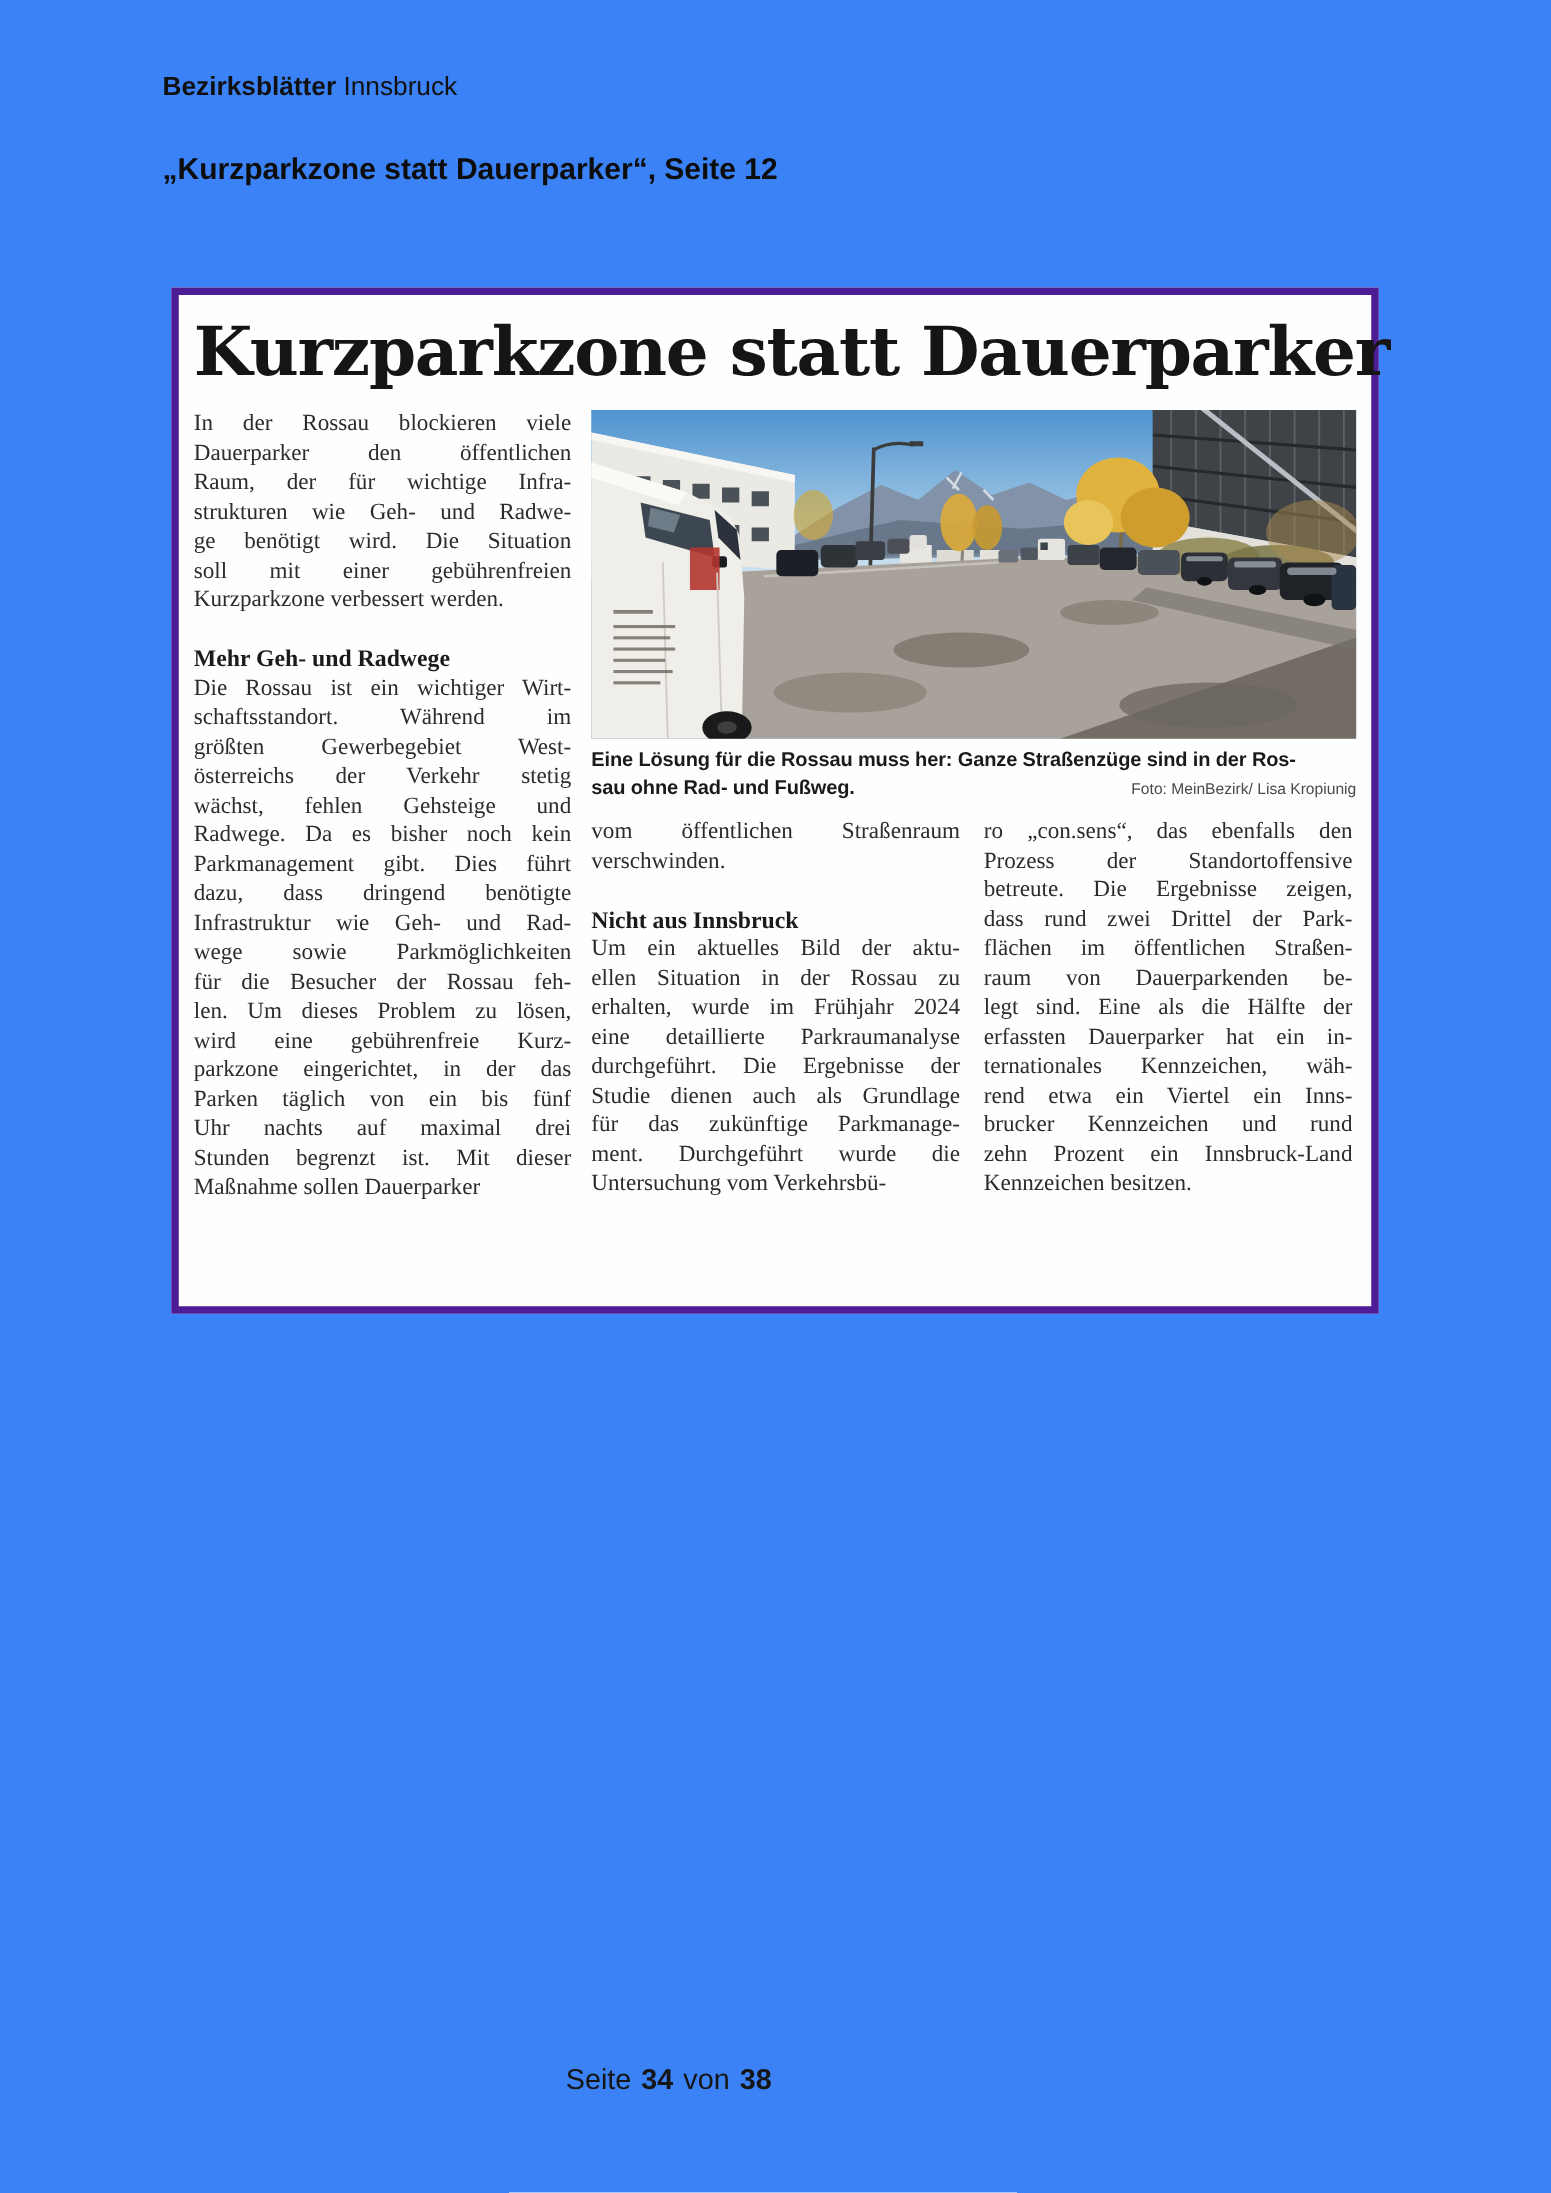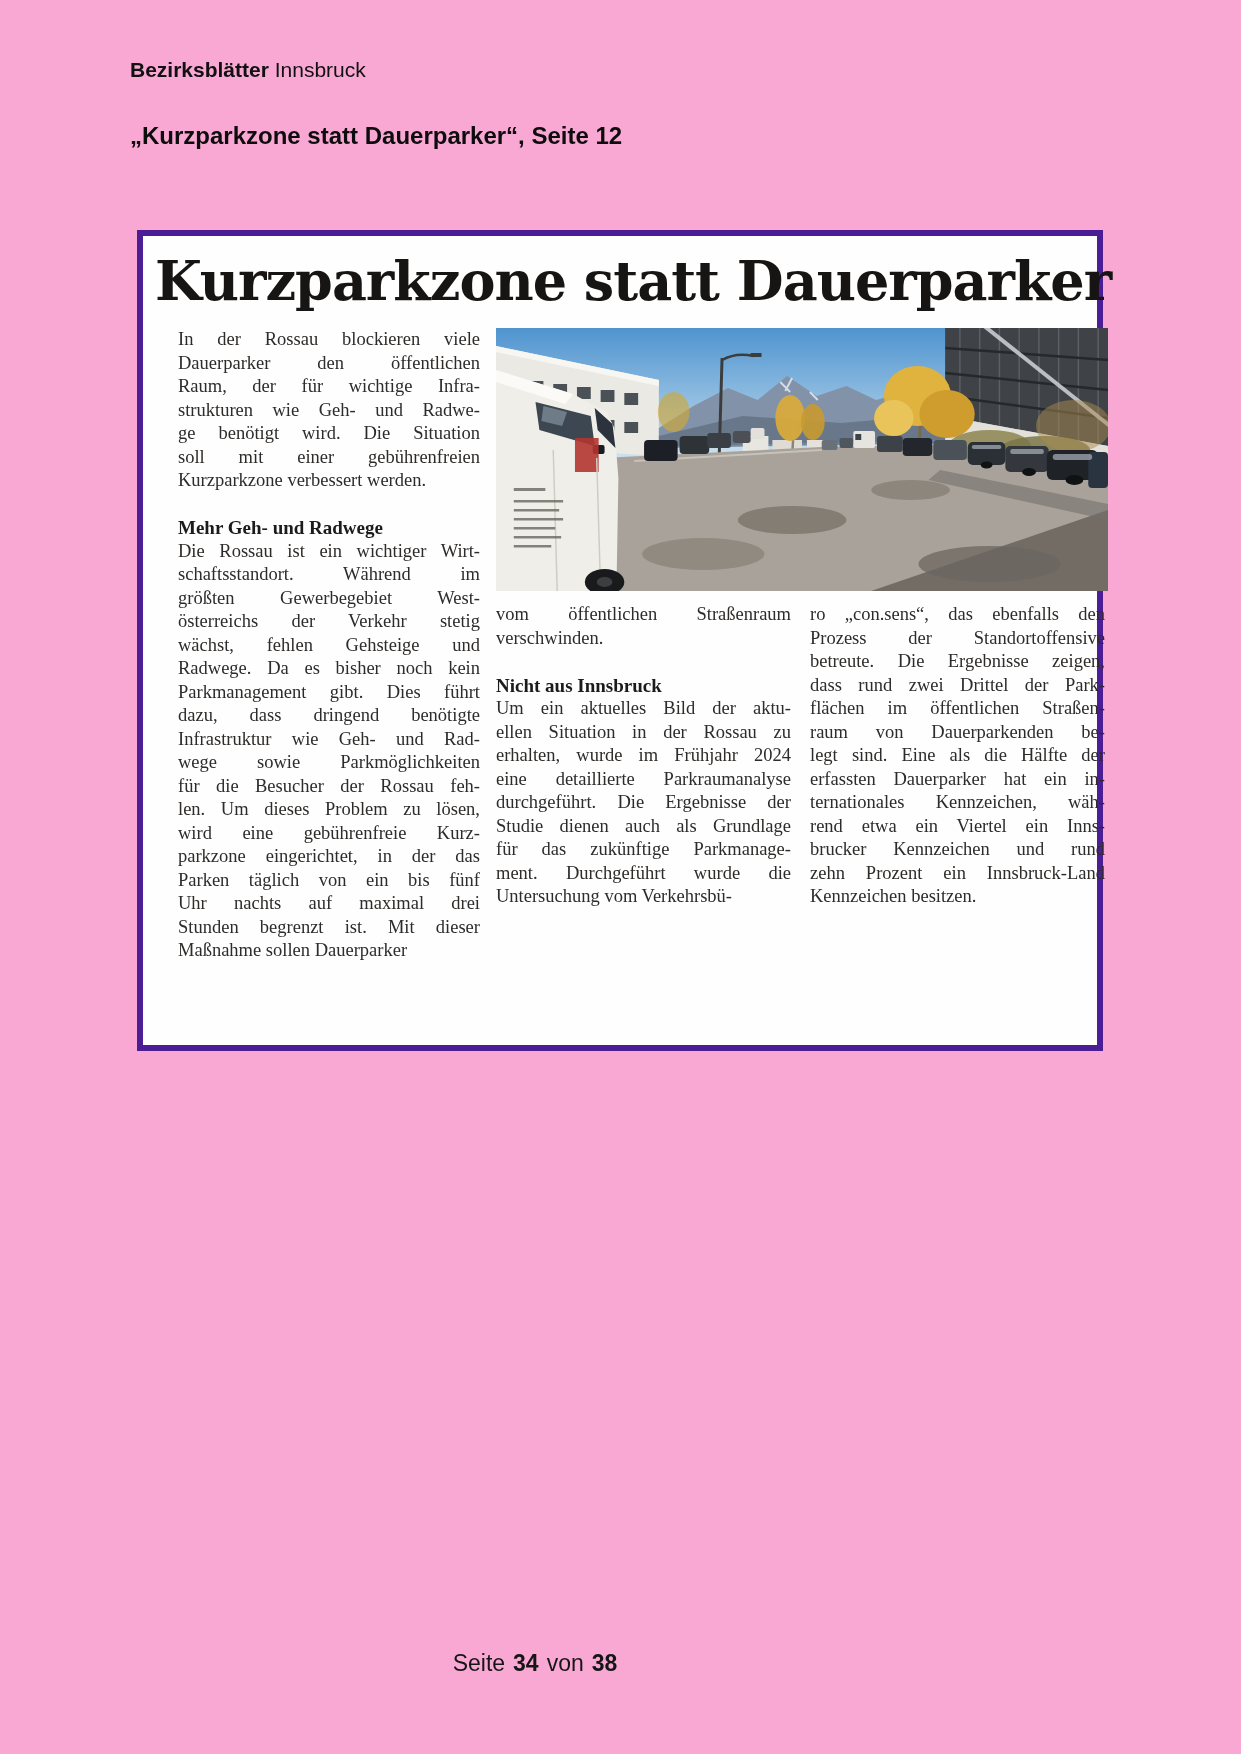--- a/index.html
+++ b/index.html
@@ -1,31 +1,31 @@
 <!DOCTYPE html>
 <html><head>
 <meta charset="utf-8">
 <style>
   html,body{margin:0;padding:0;background:#ffffff;}
-  .page{position:relative;width:1241px;height:1754px;background:#f9a8d4;overflow:hidden;
+  .page{position:relative;width:1241px;height:1754px;background:#3b82f6;overflow:hidden;
         font-family:"Liberation Sans",sans-serif;color:#1c1c1c;}
 
   .doc-header{position:absolute;left:130px;top:58px;font-size:21px;color:#111;}
   .doc-header .brand{font-weight:bold;}
   .doc-title{position:absolute;left:130px;top:122px;font-size:24px;font-weight:bold;color:#0d0d0d;}
 
   .article-box{position:absolute;left:137px;top:230px;width:930px;height:803px;
                border:6px solid #4c1d95;background:#fefefe;padding:6px 12px 0 12px;}
 
   .headline{font-family:"DejaVu Serif",serif;font-weight:bold;font-size:54px;line-height:62px;
             letter-spacing:-1px;color:#171513;margin-top:8px;white-space:nowrap;}
   .subhead{font-family:"Liberation Serif",serif;font-weight:bold;font-size:25px;line-height:30px;
            color:#22201e;margin-top:10px;}
 
-  .body-row{display:flex;gap:16px;margin-top:16px;margin-left:23px;}
+  .body-row{display:flex;gap:16px;margin-top:16px;}
   .col{width:302px;flex:0 0 302px;font-family:"Liberation Serif",serif;font-size:18.5px;
        color:#2e2c2a;}
   .col .ln{height:23.5px;line-height:23.5px;overflow:hidden;text-align:justify;}
   .col .ln.j{text-align-last:justify;}
   .col .ln.l{text-align-last:left;}
   .col .ln.h{font-weight:bold;font-size:19px;color:#1d1b19;text-align-last:left;}
   .col .ln.g{height:23.5px;}
 
   .right-area{width:612px;flex:0 0 612px;}
   .photo{width:612px;height:263px;display:block;background:#9cc4e4;}
@@ -217,20 +217,27 @@
               <rect x="18" y="181" width="46" height="2.5"></rect>
             <rect x="18" y="190" width="50" height="2.5"></rect>
               <rect x="18" y="199" width="42" height="2.5"></rect>
             <rect x="18" y="208" width="48" height="2.5"></rect>
               <rect x="18" y="217" width="38" height="2.5"></rect>
           </g>
           <ellipse cx="110" cy="254" rx="20" ry="13" fill="#181a1c"></ellipse>
           <ellipse cx="110" cy="254" rx="8" ry="5" fill="#3c3e40"></ellipse>
         </svg>
 
+        <div class="caption">
+          <div>Eine Lösung für die Rossau muss her: Ganze Straßenzüge sind in der Ros-</div>
+          <div class="caption-row2">
+            <span>sau ohne Rad- und Fußweg.</span>
+            <span class="credit">Foto: MeinBezirk/ Lisa Kropiunig</span>
+          </div>
+        </div>
 
         <div class="lower-cols">
           <div class="col" style="width:295px;flex:0 0 295px;">
               <div class="ln j">vom öffentlichen Straßenraum</div>
               <div class="ln l">verschwinden.</div>
               <div class="ln g"></div>
               <div class="ln h">Nicht aus Innsbruck</div>
               <div class="ln j">Um ein aktuelles Bild der aktu-</div>
               <div class="ln j">ellen Situation in der Rossau zu</div>
               <div class="ln j">erhalten, wurde im Frühjahr 2024</div>

